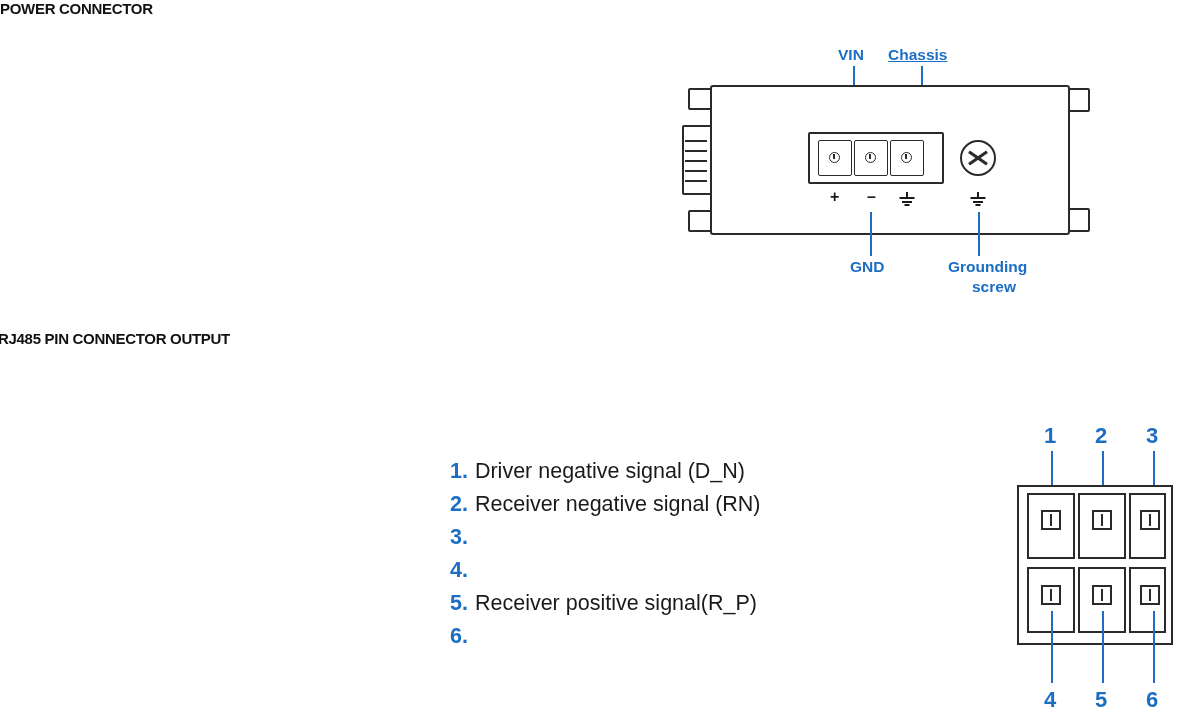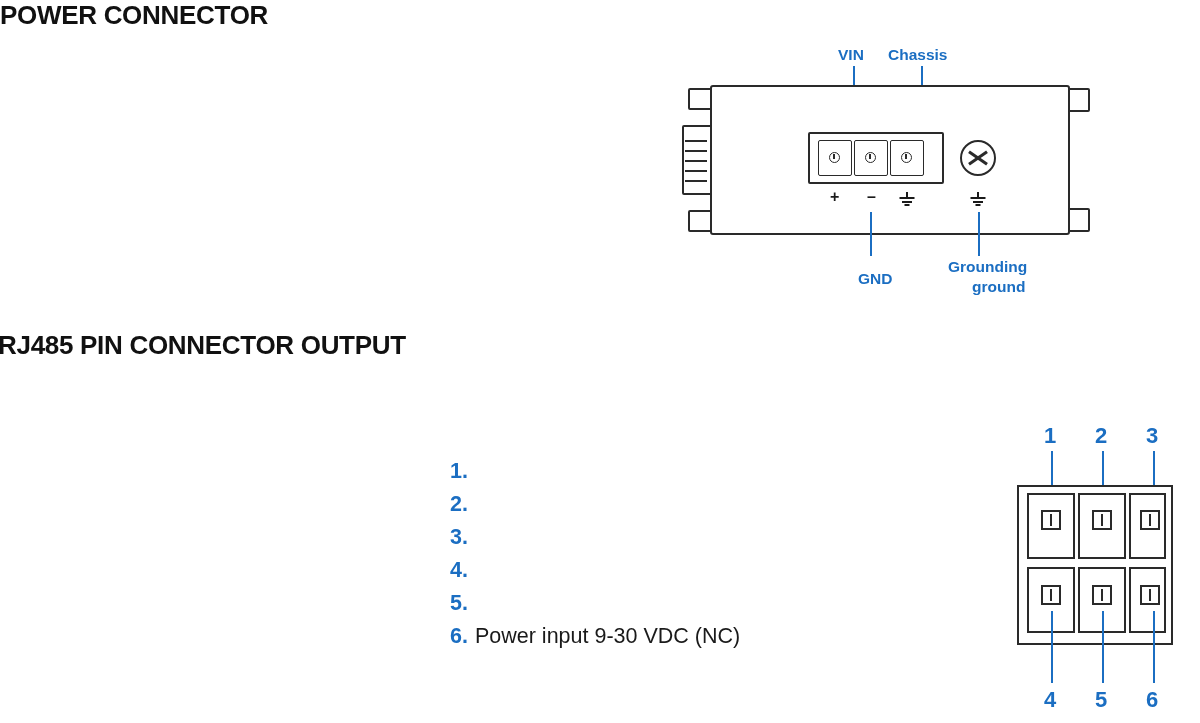--- a/index.html
+++ b/index.html
@@ -10,21 +10,21 @@
   body {
     width: 1200px;
     height: 723px;
     position: relative;
     font-family: "Liberation Sans", sans-serif;
     color: #1a1a1a;
     overflow: hidden;
   }
   .section-title {
     position: absolute;
-    font-size: 26px;
+    font-size: 15px;
     font-weight: bold;
     letter-spacing: -0.3px;
     color: #111111;
     white-space: nowrap;
   }
   #title-power { left: 0px; top: 0px; }
   #title-rj485 { left: -2px; top: 330px; }
 
   
   #power-diagram {
@@ -227,21 +227,21 @@
 </style>
 </head>
 <body>
 
 <div class="section-title" id="title-power">POWER CONNECTOR</div>
 <div class="section-title" id="title-rj485">RJ485 PIN CONNECTOR OUTPUT</div>
 
 <div id="power-diagram">
 
   <div class="lbl-blue" style="left:178px; top:6px;">VIN</div>
-  <div class="lbl-blue" style="left:228px; top:6px;">Chassis</div>
+  <div class="lbl-blue" style="left:228px; top:6px;text-decoration:underline;">Chassis</div>
 
   <div class="lead" style="left:193px; top:26px; height:94px;"></div>
   <div class="lead" style="left:261px; top:26px; height:94px;"></div>
 
   <div class="dev-body" style="left:50px; top:45px; width:360px; height:150px;"></div>
 
   <div class="cable-gland" style="left:22px; top:85px; width:30px; height:70px;"></div>
   <div class="gland-rib" style="left:25px; top:100px;"></div>
   <div class="gland-rib" style="left:25px; top:110px;"></div>
   <div class="gland-rib" style="left:25px; top:120px;"></div>
@@ -274,44 +274,46 @@
   <div class="gnd-sym" style="left:309px; top:152px;">
     <i class="v"></i>
       <i class="b1"></i>
       <i class="b2"></i>
       <i class="b3"></i>
   </div>
 
   <div class="lead" style="left:210px; top:172px; height:44px;"></div>
   <div class="lead" style="left:318px; top:172px; height:44px;"></div>
 
-  <div class="lbl-blue" style="left:190px; top:230px;margin-left:8px;">GND</div>
+  <div class="lbl-blue" style="left:190px; top:218px;">GND</div>
   <div class="lbl-blue" style="left:288px; top:218px;">Grounding</div>
-  <div class="lbl-blue" style="left:312px; top:238px;">ground</div>
+  <div class="lbl-blue" style="left:312px; top:238px;">screw</div>
 </div>
 
 <div id="pin-list">
   <div class="pin-row">
     <span class="pin-num">1.</span>
+    <span>Driver negative signal (D_N)</span>
   </div>
   <div class="pin-row">
     <span class="pin-num">2.</span>
+    <span>Receiver negative signal (RN)</span>
   </div>
   <div class="pin-row">
     <span class="pin-num">3.</span>
   </div>
   <div class="pin-row">
     <span class="pin-num">4.</span>
   </div>
   <div class="pin-row">
     <span class="pin-num">5.</span>
+    <span>Receiver positive signal(R_P)</span>
   </div>
   <div class="pin-row">
     <span class="pin-num">6.</span>
-    <span>Power input 9-30 VDC (NC)</span>
   </div>
 </div>
 
 <div id="rj-diagram">
 
   <div class="rj-num" style="left:44px; top:8px;">1</div>
   <div class="rj-num" style="left:95px; top:8px;">2</div>
   <div class="rj-num" style="left:146px; top:8px;">3</div>
 
   <div class="lead" style="left:51px; top:36px; height:66px;"></div>

